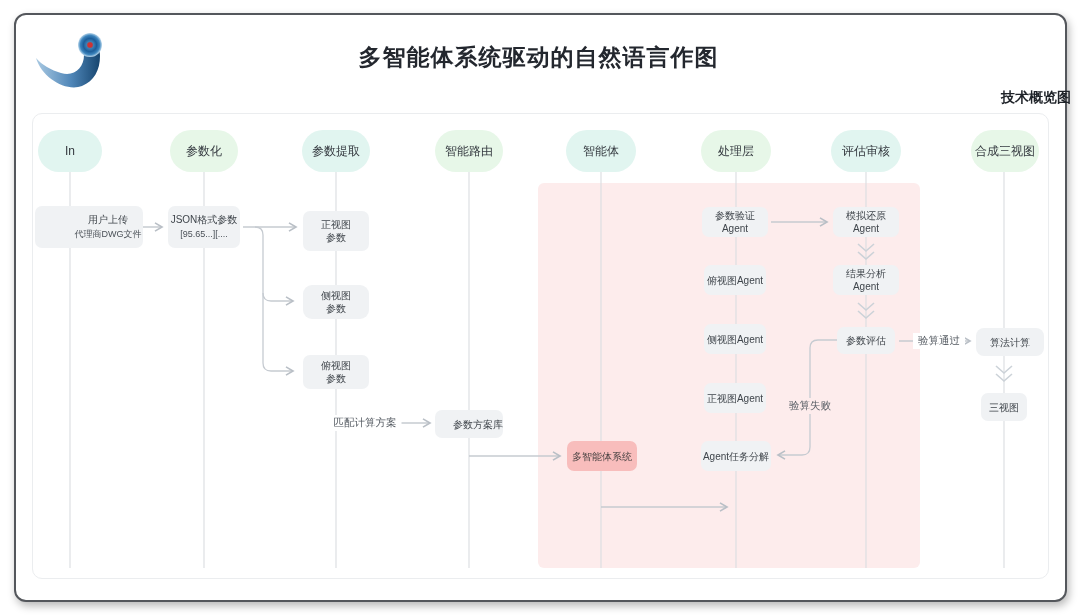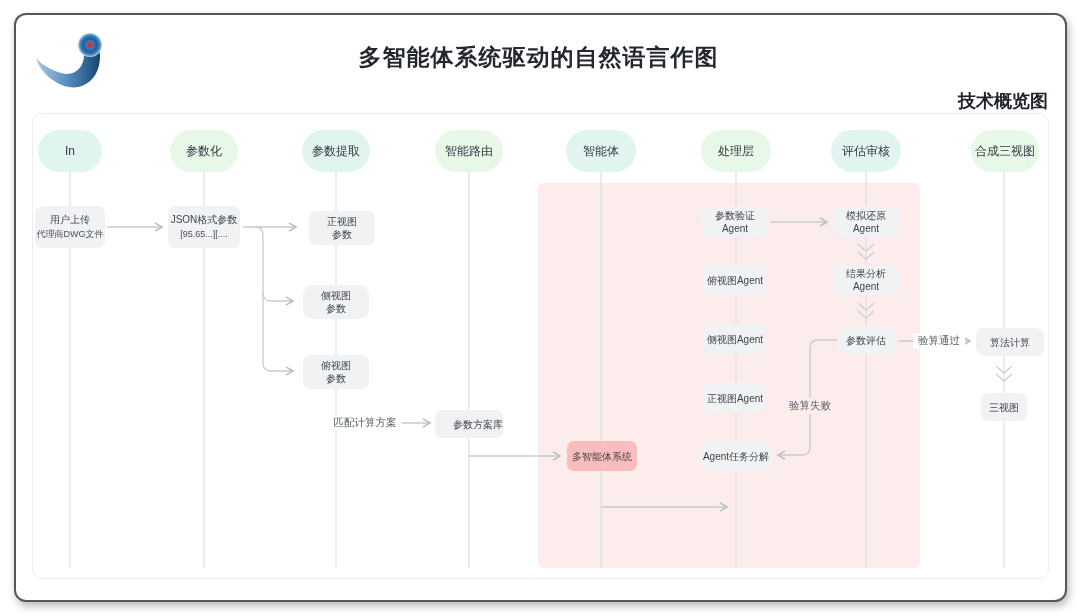--- a/index.html
+++ b/index.html
@@ -1,21 +1,21 @@
 <!DOCTYPE html>
 <html><head>
 <meta charset="utf-8">
 <style>
   html,body{margin:0;padding:0;background:#fff;width:1080px;height:616px;overflow:hidden;
     font-family:"Liberation Sans","DejaVu Sans",sans-serif;}
   .card{position:absolute;left:14px;top:13px;width:1049px;height:585px;background:#fff;
     border:2px solid #54575c;border-radius:12px;box-shadow:2px 4px 8px rgba(0,0,0,.28);}
   .page-title{position:absolute;left:14px;top:42px;width:1049px;text-align:center;
     font-size:23px;font-weight:700;color:#23272e;letter-spacing:1px;}
-  .corner-label{position:absolute;right:32px;top:89px;font-size:18px;font-weight:700;color:#1f2329;}
+  .corner-label{position:absolute;right:9px;top:89px;font-size:14px;font-weight:700;color:#1f2329;}
   .canvas{position:absolute;left:32px;top:113px;width:1015px;height:464px;background:#fff;
     border:1px solid #ebedef;border-radius:10px;}
   .pink-region{position:absolute;left:538px;top:183px;width:382px;height:385px;
     background:#fdecec;border-radius:6px;z-index:0;}
   svg.wires{position:absolute;left:0;top:0;z-index:1;pointer-events:none;}
   .pill{position:absolute;top:130px;height:42px;border-radius:21px;display:flex;
     align-items:center;justify-content:center;font-size:12px;color:#353a40;z-index:2;}
   .pill.teal{background:#e1f5f0;}
   .pill.green{background:#e7f7e8;}
   .node{position:absolute;background:#f0f2f4;border-radius:7px;display:flex;flex-direction:column;
@@ -115,29 +115,29 @@
 <div class="pill green" style="left:701px;width:70px;">
     <span>处理层</span>
   </div>
 <div class="pill teal" style="left:831px;width:70px;">
     <span>评估审核</span>
   </div>
 <div class="pill green" style="left:971px;width:68px;">
     <span>合成三视图</span>
   </div>
 
-<div class="node tall" style="left:35px;top:206px;width:70px;height:42px;">
+<div class="node tall" style="left:35px;top:206px;width:70px;height:42px;padding-left:38px;">
   <span>用户上传</span>
   <span class="sub">代理商DWG文件</span>
 </div>
 <div class="node tall" style="left:168px;top:206px;width:72px;height:42px;">
   <span>JSON格式参数</span>
   <span class="sub">[95.65...][....</span>
 </div>
-<div class="node" style="left:303px;top:211px;width:66px;height:34px;margin-left:6px;">
+<div class="node" style="left:303px;top:211px;width:66px;height:40px;">
   <span>正视图</span>
   <span>参数</span>
 </div>
 <div class="node" style="left:303px;top:285px;width:66px;height:34px;border-radius:9px;">
   <span>侧视图</span>
   <span>参数</span>
 </div>
 <div class="node" style="left:303px;top:355px;width:66px;height:34px;">
   <span>俯视图</span>
   <span>参数</span>

